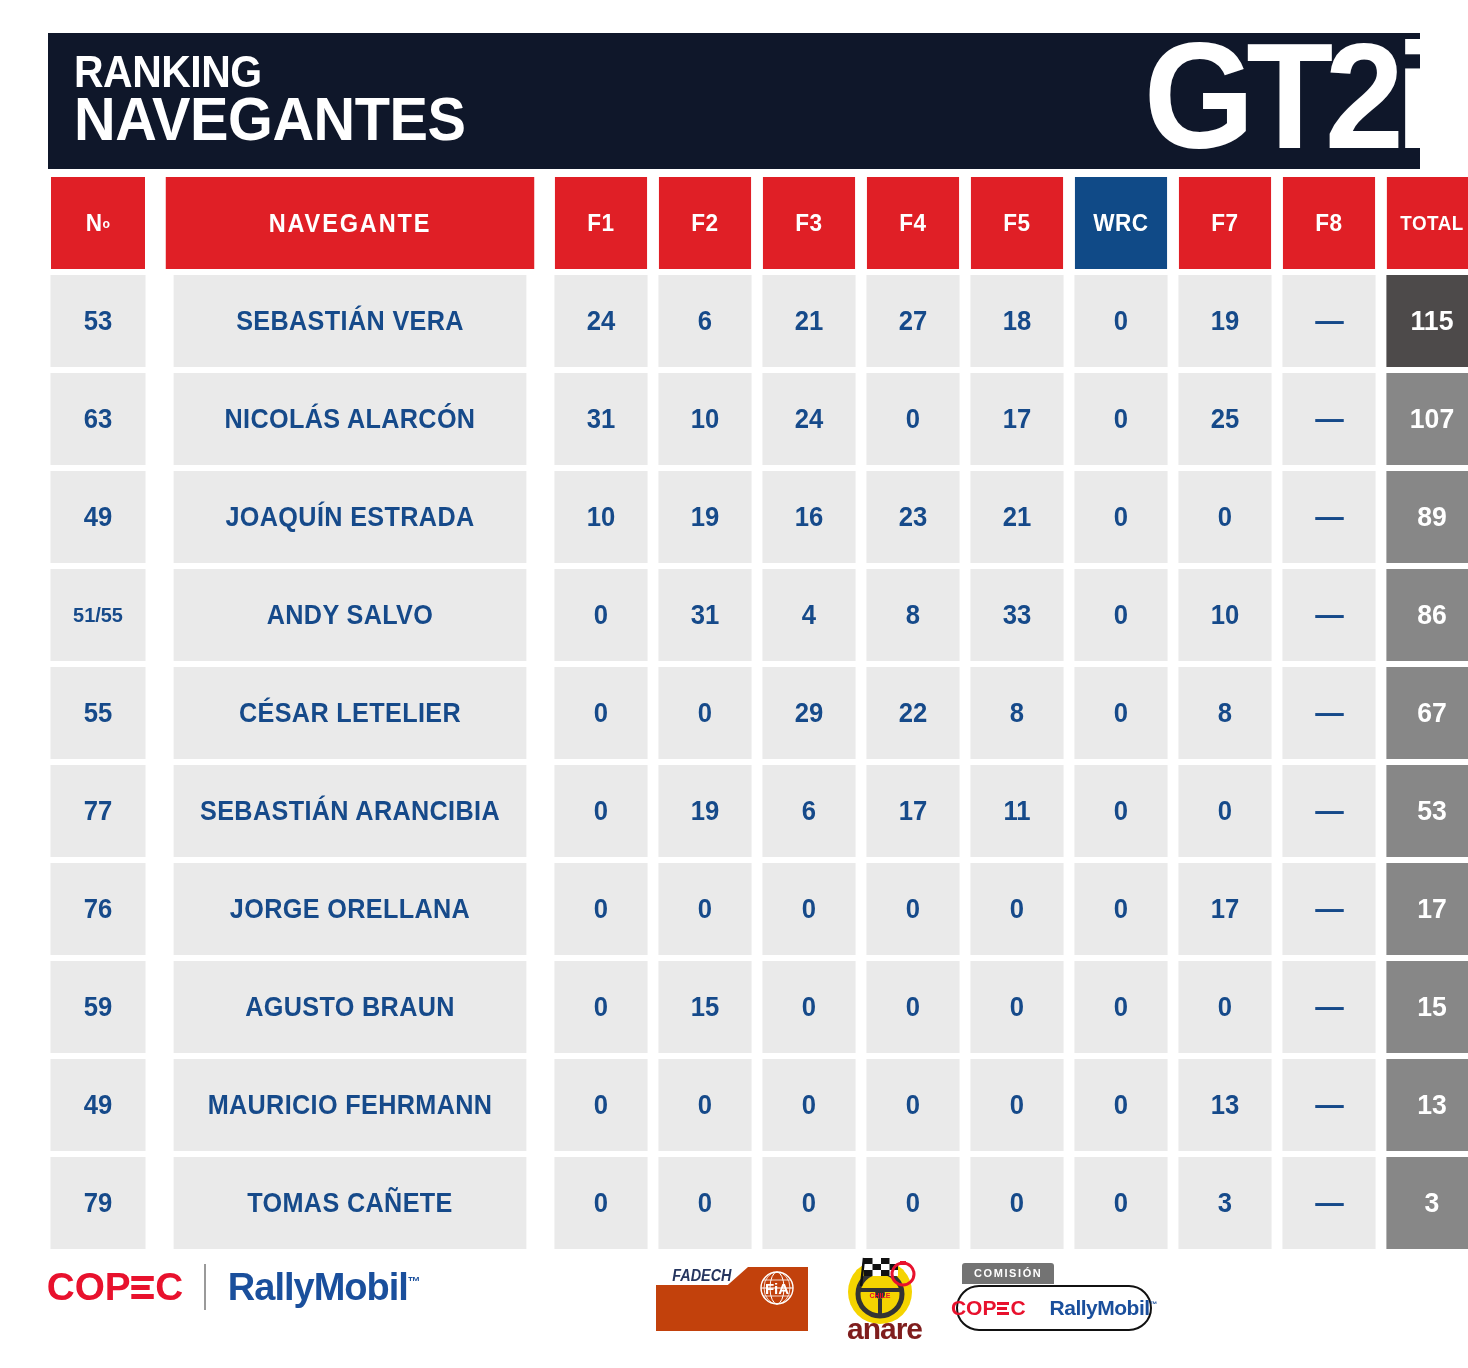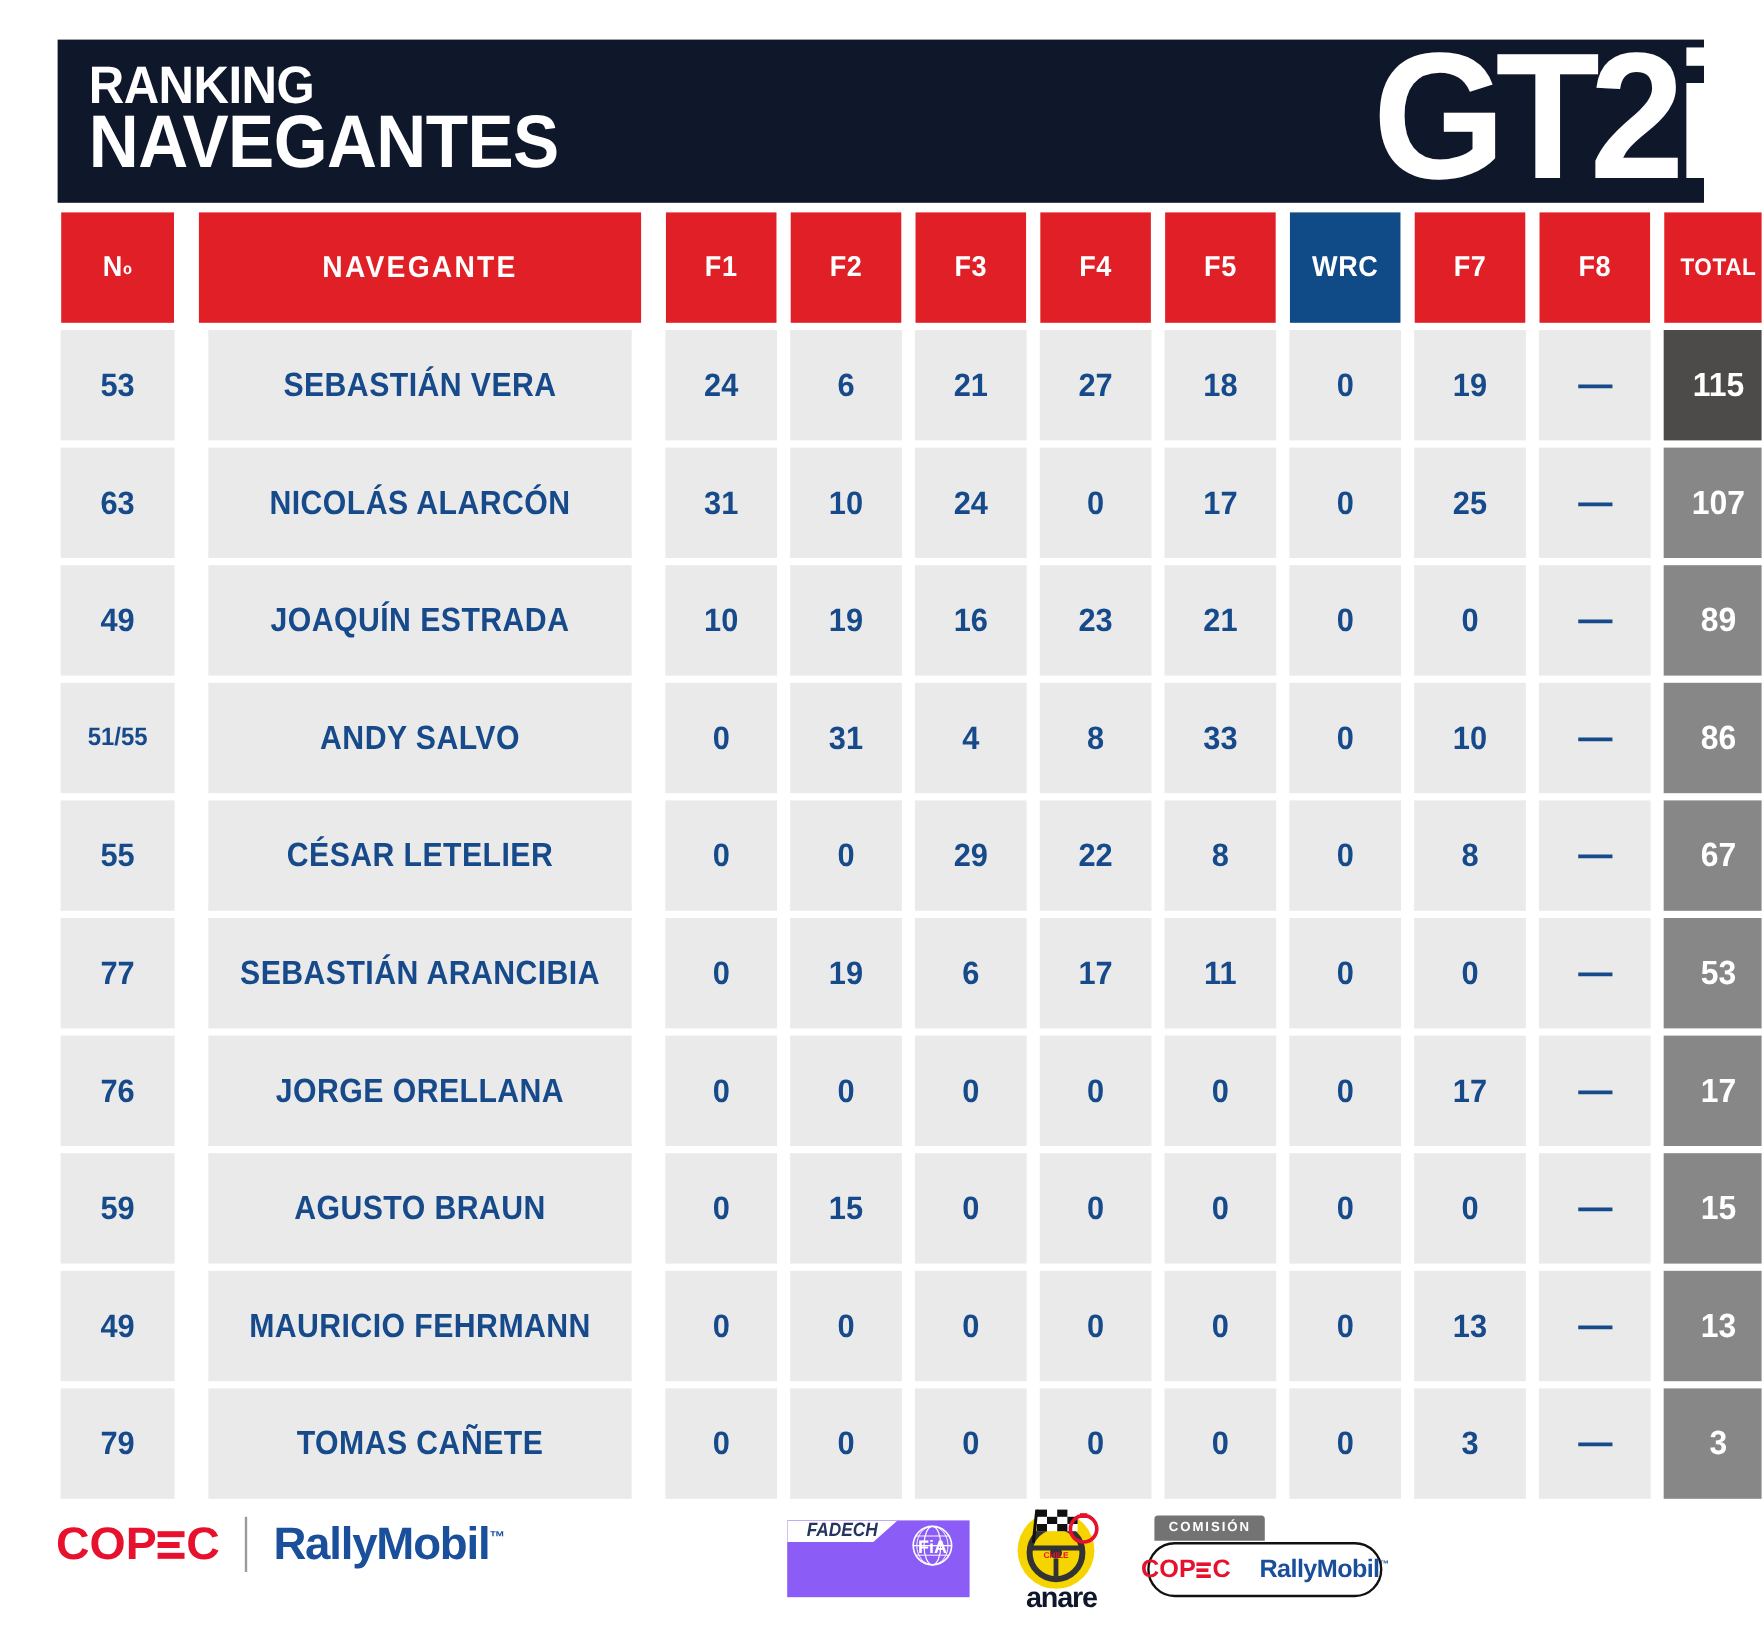--- a/index.html
+++ b/index.html
@@ -183,21 +183,21 @@
     display: flex;
     align-items: center;
     gap: 26px;
   }
 
   
   .fadech {
     position: relative;
     width: 152px;
     height: 64px;
-    background: #8b5cf6;
+    background: #c2410c;
     display: flex;
     flex-direction: column;
     overflow: hidden;
     gap: 48px;
   }
   .fadech-top {
     position: relative;
     flex: 1;
     display: flex;
   }
@@ -242,23 +242,23 @@
     height: 94px;
     position: relative;
   }
   .anare svg { display: block; }
   .anare-word {
     position: absolute;
     left: 5px;
     right: 0;
     bottom: 0;
     text-align: center;
-    color: #0f172a;
-    font-weight: bold;
-    font-size: 24px;
+    color: #7f1d1d;
+    font-weight: bold;
+    font-size: 30px;
     letter-spacing: -1px;
   }
 
   
   .comision {
     position: relative;
     width: 196px;
     height: 72px;
   }
   .comision-tab {

